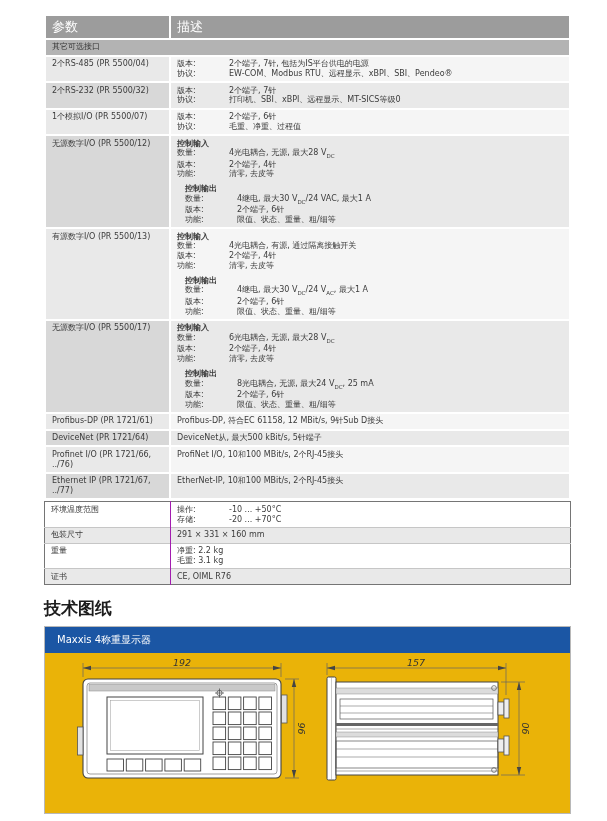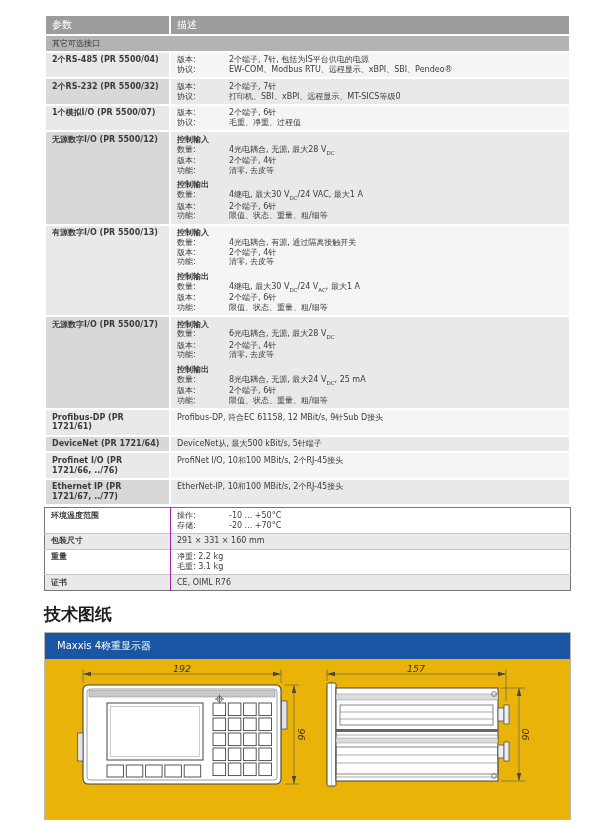--- a/index.html
+++ b/index.html
@@ -13,32 +13,32 @@
   .content { width:527px; margin:14px 0 0 44px; }
 
   
   table.spec-upper {
     width:527px; border-collapse:separate; border-spacing:2px;
     font-size:8px; line-height:1.22; table-layout:fixed;
   }
   table.spec-upper col.c1 { width:123px; }
   table.spec-upper th {
     background:#9c9c9c; color:#fff; font-weight:normal; text-align:left;
-    padding:3px 6px; font-size:10px;
+    padding:3px 6px; font-size:13px;
   }
   tr.section td { background:#b3b3b3; color:#333; padding:2.5px 6px; }
-  td.p { background:#e9e9e9; vertical-align:top; padding:2.5px 6px;font-weight:bold; }
+  td.p { background:#e9e9e9; vertical-align:top; padding:2.5px 6px; }
   td.d { background:#f5f5f5; vertical-align:top; padding:2.5px 6px; }
   tr.even td.p { background:#d8d8d8;margin-top:9px; }
   tr.even td.d { background:#e9e9e9; }
   .kv { display:flex; }
   .k { width:52px; flex:none; }
   .v { flex:1; }
   sub { font-size:5.5px; }
-  .grp + .grp { margin-top:5px; }
+  .grp + .grp { margin-top:5px;margin-left:8px; }
   .grp-title { font-weight:bold; }
 
   
   table.spec-bottom {
     width:527px; margin-top:1px; border-collapse:collapse;
     border:1px solid #757575; font-size:8px; line-height:1.22; table-layout:fixed;
   }
   table.spec-bottom col.c1 { width:126px; }
   table.spec-bottom td { vertical-align:top; padding:2.5px 6px; background:#fff; }
   table.spec-bottom tr + tr td { border-top:1px solid #c6c6c6; }

